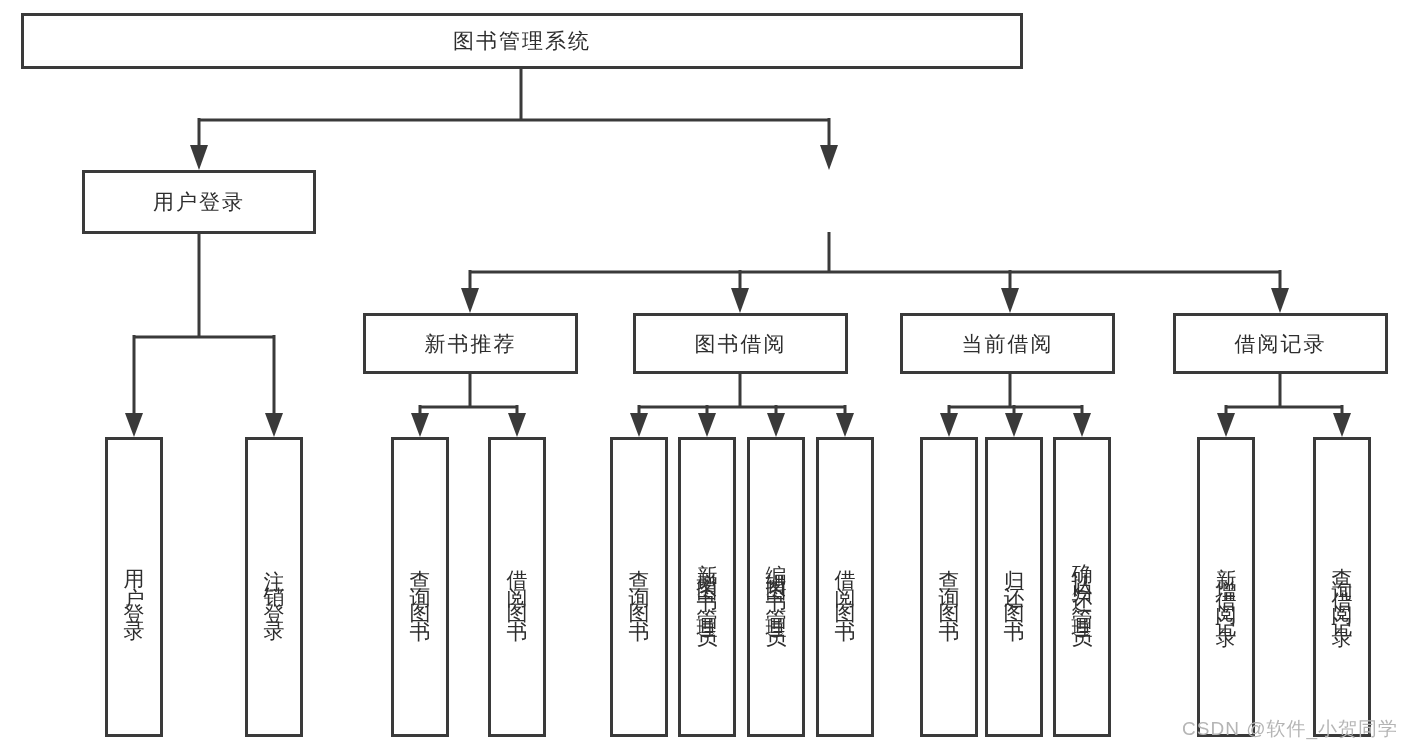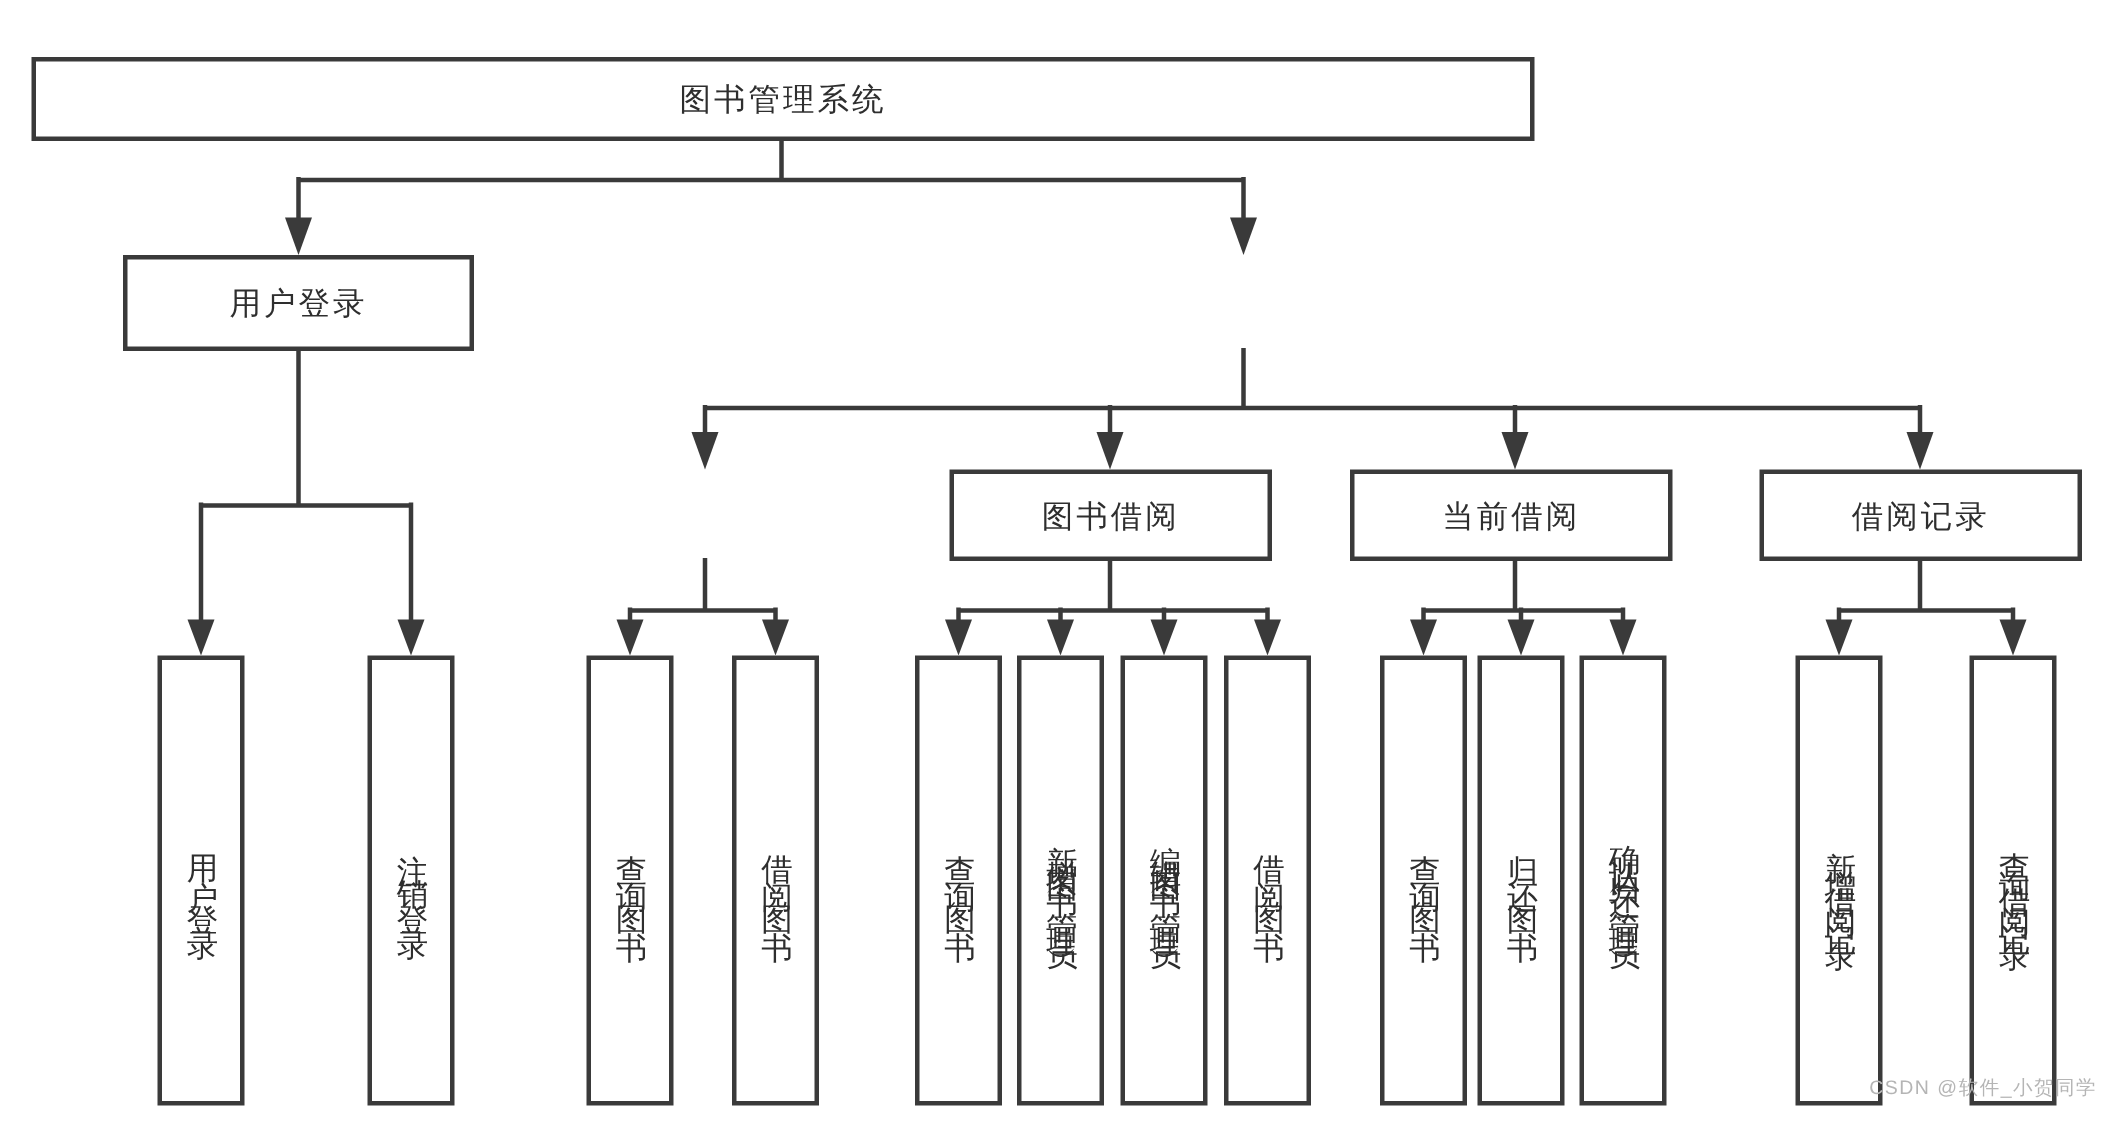--- a/index.html
+++ b/index.html
@@ -9,34 +9,34 @@
     color:#2e2e2e;
   }
   .connectors{position:absolute;left:0;top:0;}
   .box{
     position:absolute;box-sizing:border-box;
     border:3px solid #3a3a3a;background:#ffffff;
     display:flex;align-items:center;justify-content:center;
     font-size:21px;letter-spacing:2px;color:#2e2e2e;
     white-space:nowrap;
   }
-  .root{left:21px;top:13px;width:1002px;height:56px;margin-top:25px;}
+  .root{left:21px;top:13px;width:1002px;height:56px;}
   .l2{top:170px;width:234px;height:64px;}
   .l3{top:313px;width:215px;height:61px;}
   .leaf{
     top:437px;width:58px;height:300px;
     writing-mode:vertical-rl;text-orientation:mixed;
     font-size:21px;white-space:normal;
   }
   .ls4{letter-spacing:17px;}
   .ls6{letter-spacing:12px;}
   .ls9{letter-spacing:9px;}
   .watermark{
     position:absolute;top:716px;right:7px;
-    font-size:13px;color:#b5b5b5;letter-spacing:1px;
+    font-size:19px;color:#b5b5b5;letter-spacing:1px;
   }
 </style>
 </head>
 <body>
 
 <div class="canvas">
 
   <svg class="connectors" width="1405" height="747" viewBox="0 0 1405 747">
     <g stroke="#3a3a3a" stroke-width="3" fill="none">
 
@@ -74,20 +74,21 @@
       <polygon points="1073,413 1091,413 1082,437"></polygon>
       <polygon points="1217,413 1235,413 1226,437"></polygon>
       <polygon points="1333,413 1351,413 1342,437"></polygon>
     </g>
   </svg>
 
   <div class="box root">图书管理系统</div>
 
   <div class="box l2" style="left:82px">用户登录</div>
 
+  <div class="box l3" style="left:363px">新书推荐</div>
   <div class="box l3" style="left:900px">当前借阅</div>
   <div class="box l3" style="left:633px">图书借阅</div>
   <div class="box l3" style="left:1173px">借阅记录</div>
 
   <div class="box leaf ls4" style="left:105px">用户登录</div>
   <div class="box leaf ls4" style="left:245px">注销登录</div>
   <div class="box leaf ls4" style="left:391px">查询图书</div>
   <div class="box leaf ls4" style="left:488px">借阅图书</div>
   <div class="box leaf ls4" style="left:610px">查询图书</div>
   <div class="box leaf ls9" style="left:678px">新增图书（管理员）</div>

